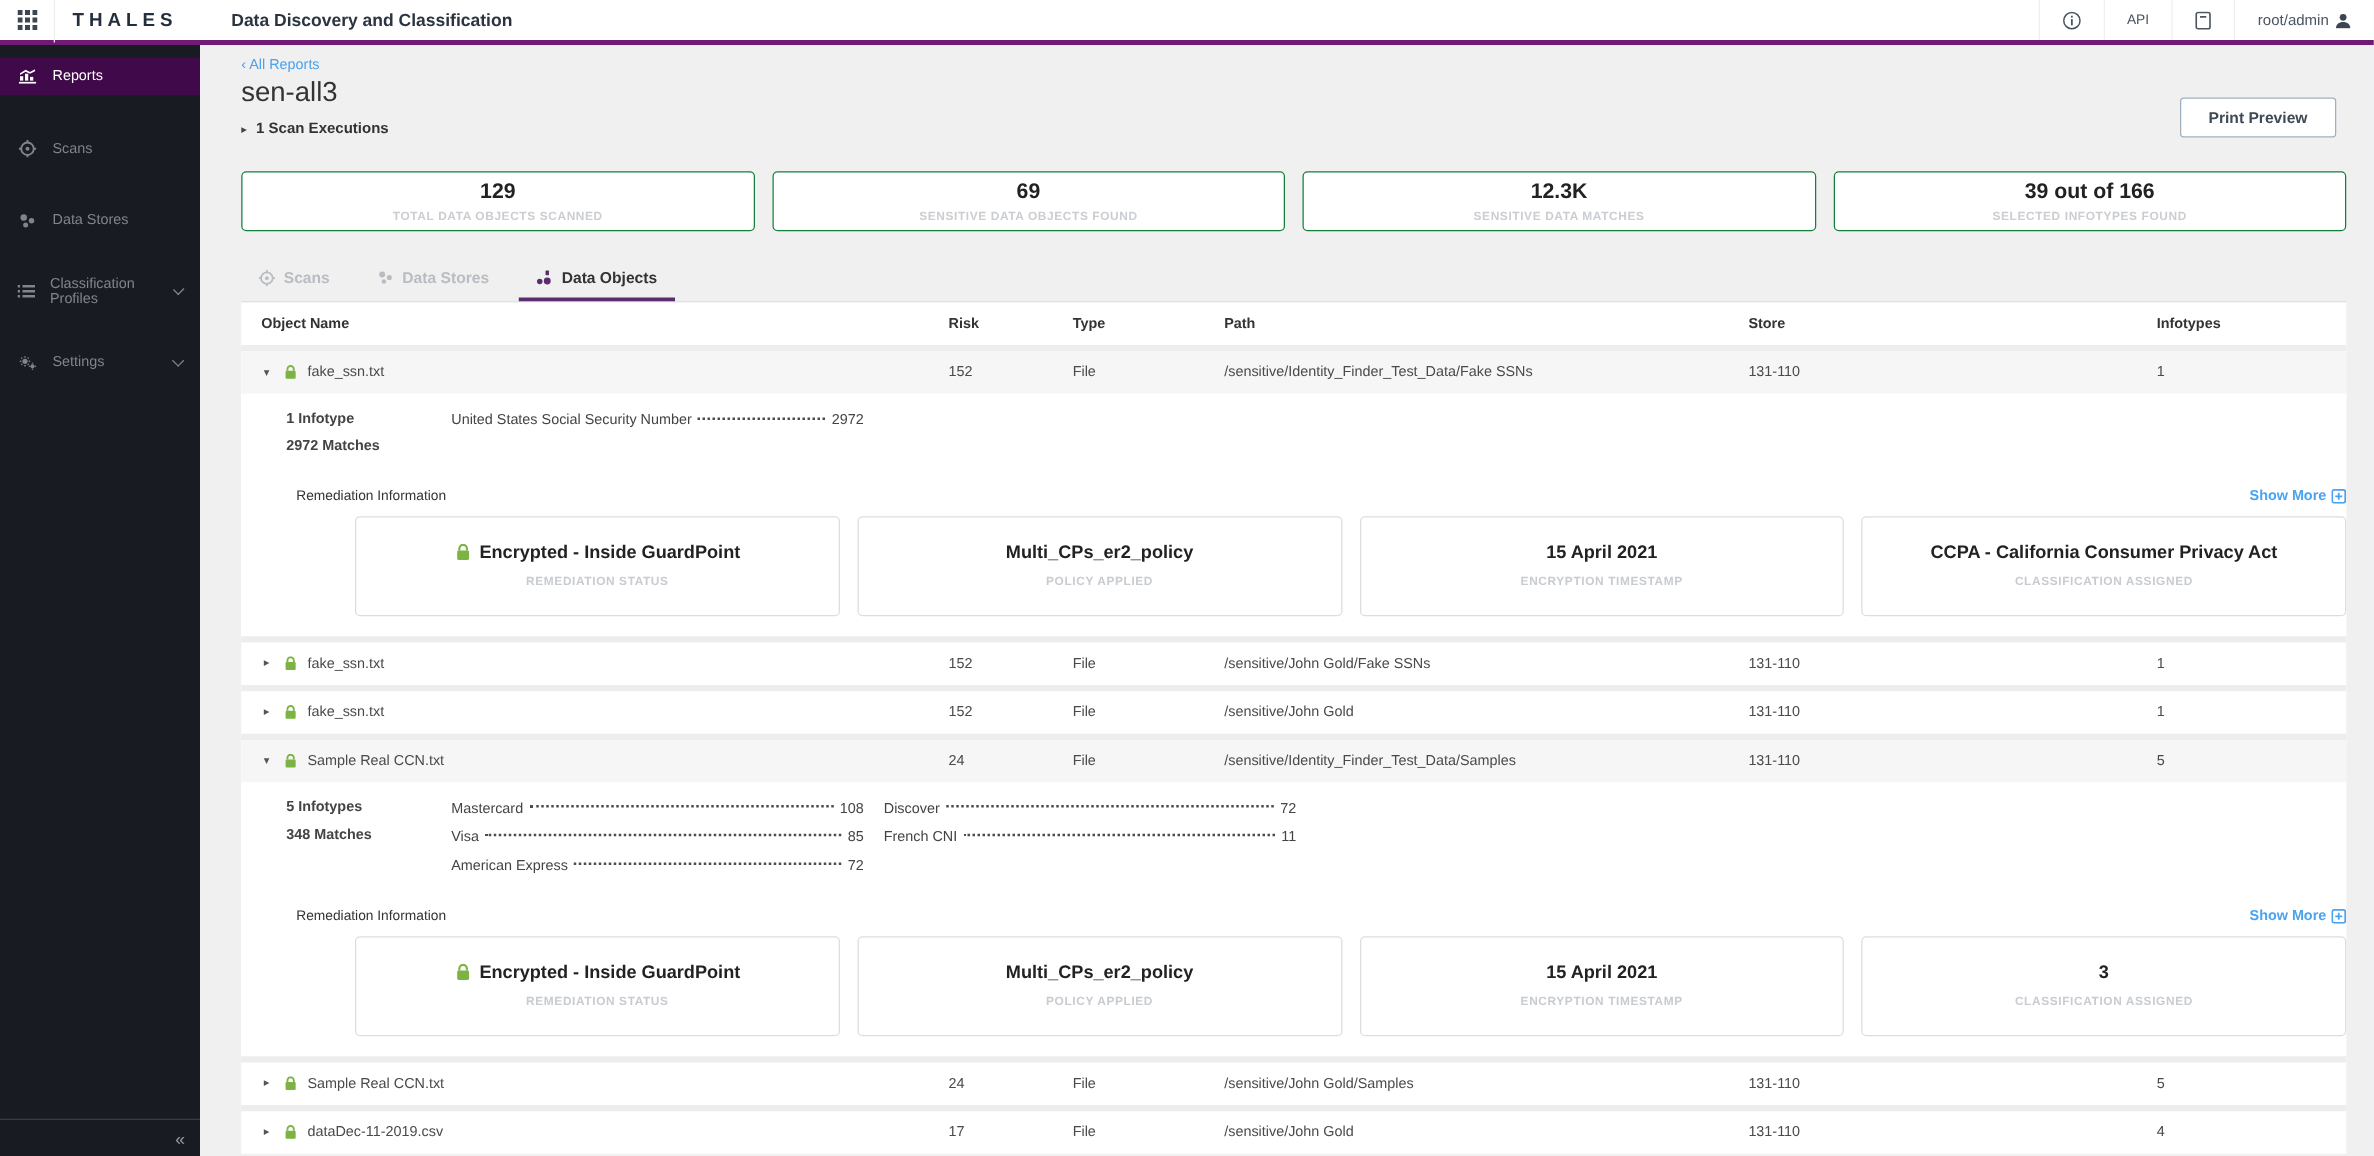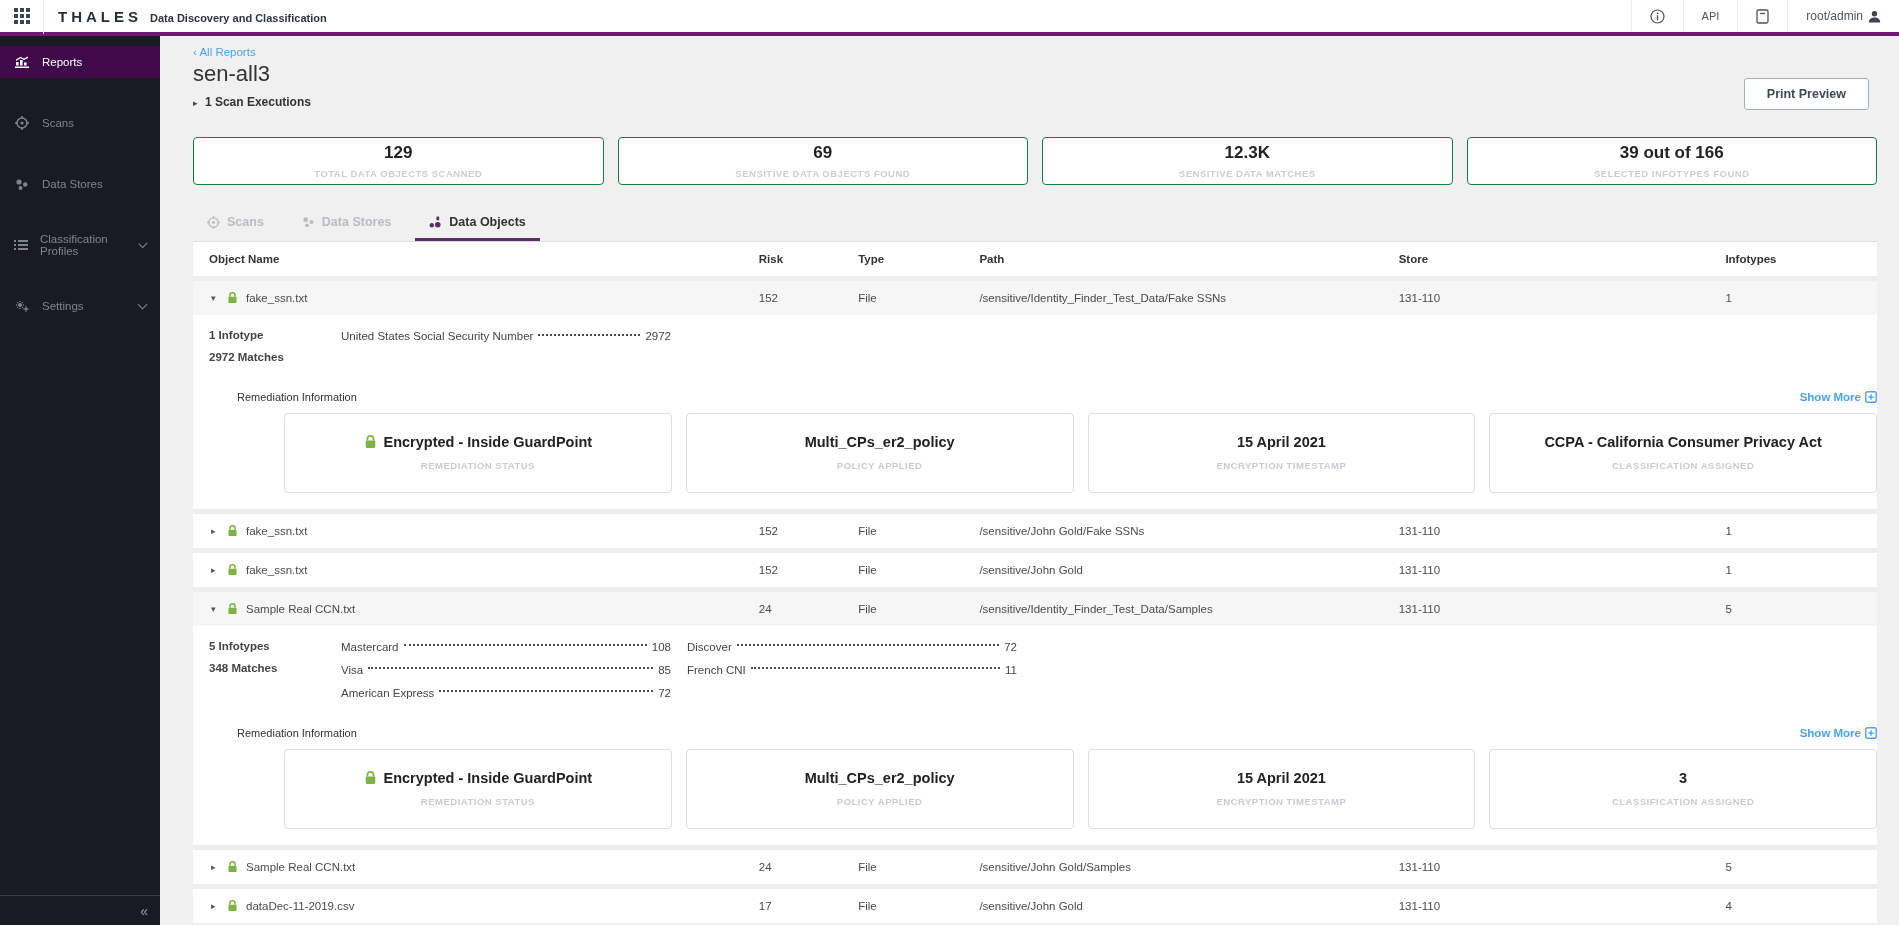--- a/index.html
+++ b/index.html
@@ -6,30 +6,30 @@
   html,body { width:1899px; height:925px; overflow:hidden; background:#f0f0f1;
     font-family:"Liberation Sans","DejaVu Sans",sans-serif; color:#444; }
 
   
   .topbar { position:fixed; top:0; left:0; right:0; height:36px; background:#fff;
     border-bottom:4px solid #701a75; display:flex; align-items:center; z-index:10; }
   .grid-btn { width:44px; height:36px; display:flex; align-items:center; justify-content:center;
     border-right:1px solid #eee; cursor:pointer; }
   .brand-wrap { display:flex; align-items:baseline; gap:8px; padding-left:14px; }
   .brand { font-weight:bold; letter-spacing:4px; font-size:15px; color:#242f3e; }
-  .product { font-weight:bold; font-size:11px; color:#2b3440; }
+  .product { font-weight:bold; font-size:14px; color:#2b3440;margin-left:35px; }
   .topbar-right { margin-left:auto; display:flex; align-items:center; height:100%; }
   .top-item { padding:0 18px; height:100%; display:flex; align-items:center; gap:5px;
     border-left:1px solid #efefef; font-size:11px; color:#4a5560; cursor:pointer; }
   .top-item.user { font-size:12px; }
 
   
   .sidebar { position:fixed; top:36px; left:0; bottom:0; width:160px; background:#191b22;
     display:flex; flex-direction:column; }
-  .side-item { display:flex; align-items:center; gap:12px; padding:16px 14px; height:28px;
+  .side-item { display:flex; align-items:center; gap:12px; padding:0 14px; height:28px;
     color:#80848d; font-size:11.5px; cursor:pointer; margin-top:2px; position:relative; }
   .side-item .sicon { width:16px; display:flex; justify-content:center; font-size:13px; }
   .side-item.active { background:#40094a; color:#fff; height:30px; }
   .side-item.first { margin-top:10px; }
   .side-gap { height:27px; }
   .chev { margin-left:auto; width:7px; height:7px; border-right:1.5px solid #80848d;
     border-bottom:1.5px solid #80848d; transform:rotate(45deg); margin-top:-3px; }
   .side-bottom { margin-top:auto; border-top:1px solid #3a3d45; height:30px;
     display:flex; align-items:center; justify-content:flex-end; padding-right:12px;
     color:#9aa0a8; font-size:14px; cursor:pointer; }
@@ -65,21 +65,21 @@
   .thead { font-weight:bold; color:#333; font-size:11.5px; }
   .thead .c.name { padding-left:16px; }
   .trow { color:#4a4a4a; cursor:pointer; }
   .trow.parent { background:#f6f6f7; }
   .c.name { display:flex; align-items:center; gap:8px; padding-left:18px; }
   .caret { font-size:9px; color:#555; width:8px; }
   .fname { color:#4a4a4a; }
   .lockicon { display:flex; }
 
   
-  .detail { display:flex; padding:10px 0 12px 16px; background:#fff; font-size:11.5px; }
+  .detail { display:flex; padding:10px 0 12px 36px; background:#fff; font-size:11.5px; }
   .detail-left { width:132px; color:#444; line-height:1.9; font-weight:bold; }
   .leader-col { width:330px; margin-right:16px; }
   .leader { display:flex; align-items:center; line-height:2.0; color:#444; }
   .leader .dots { flex:1; border-bottom:2px dotted #4c4c4c; margin:0 5px 4px 5px; min-width:20px; }
   .leader .lval { color:#444; }
 
   
   .remed { padding:6px 0 16px 44px; background:#fff; }
   .remed-head { display:flex; align-items:center; justify-content:space-between; padding:4px 0 10px; }
   .remed-title { font-size:11px; color:#333; }

